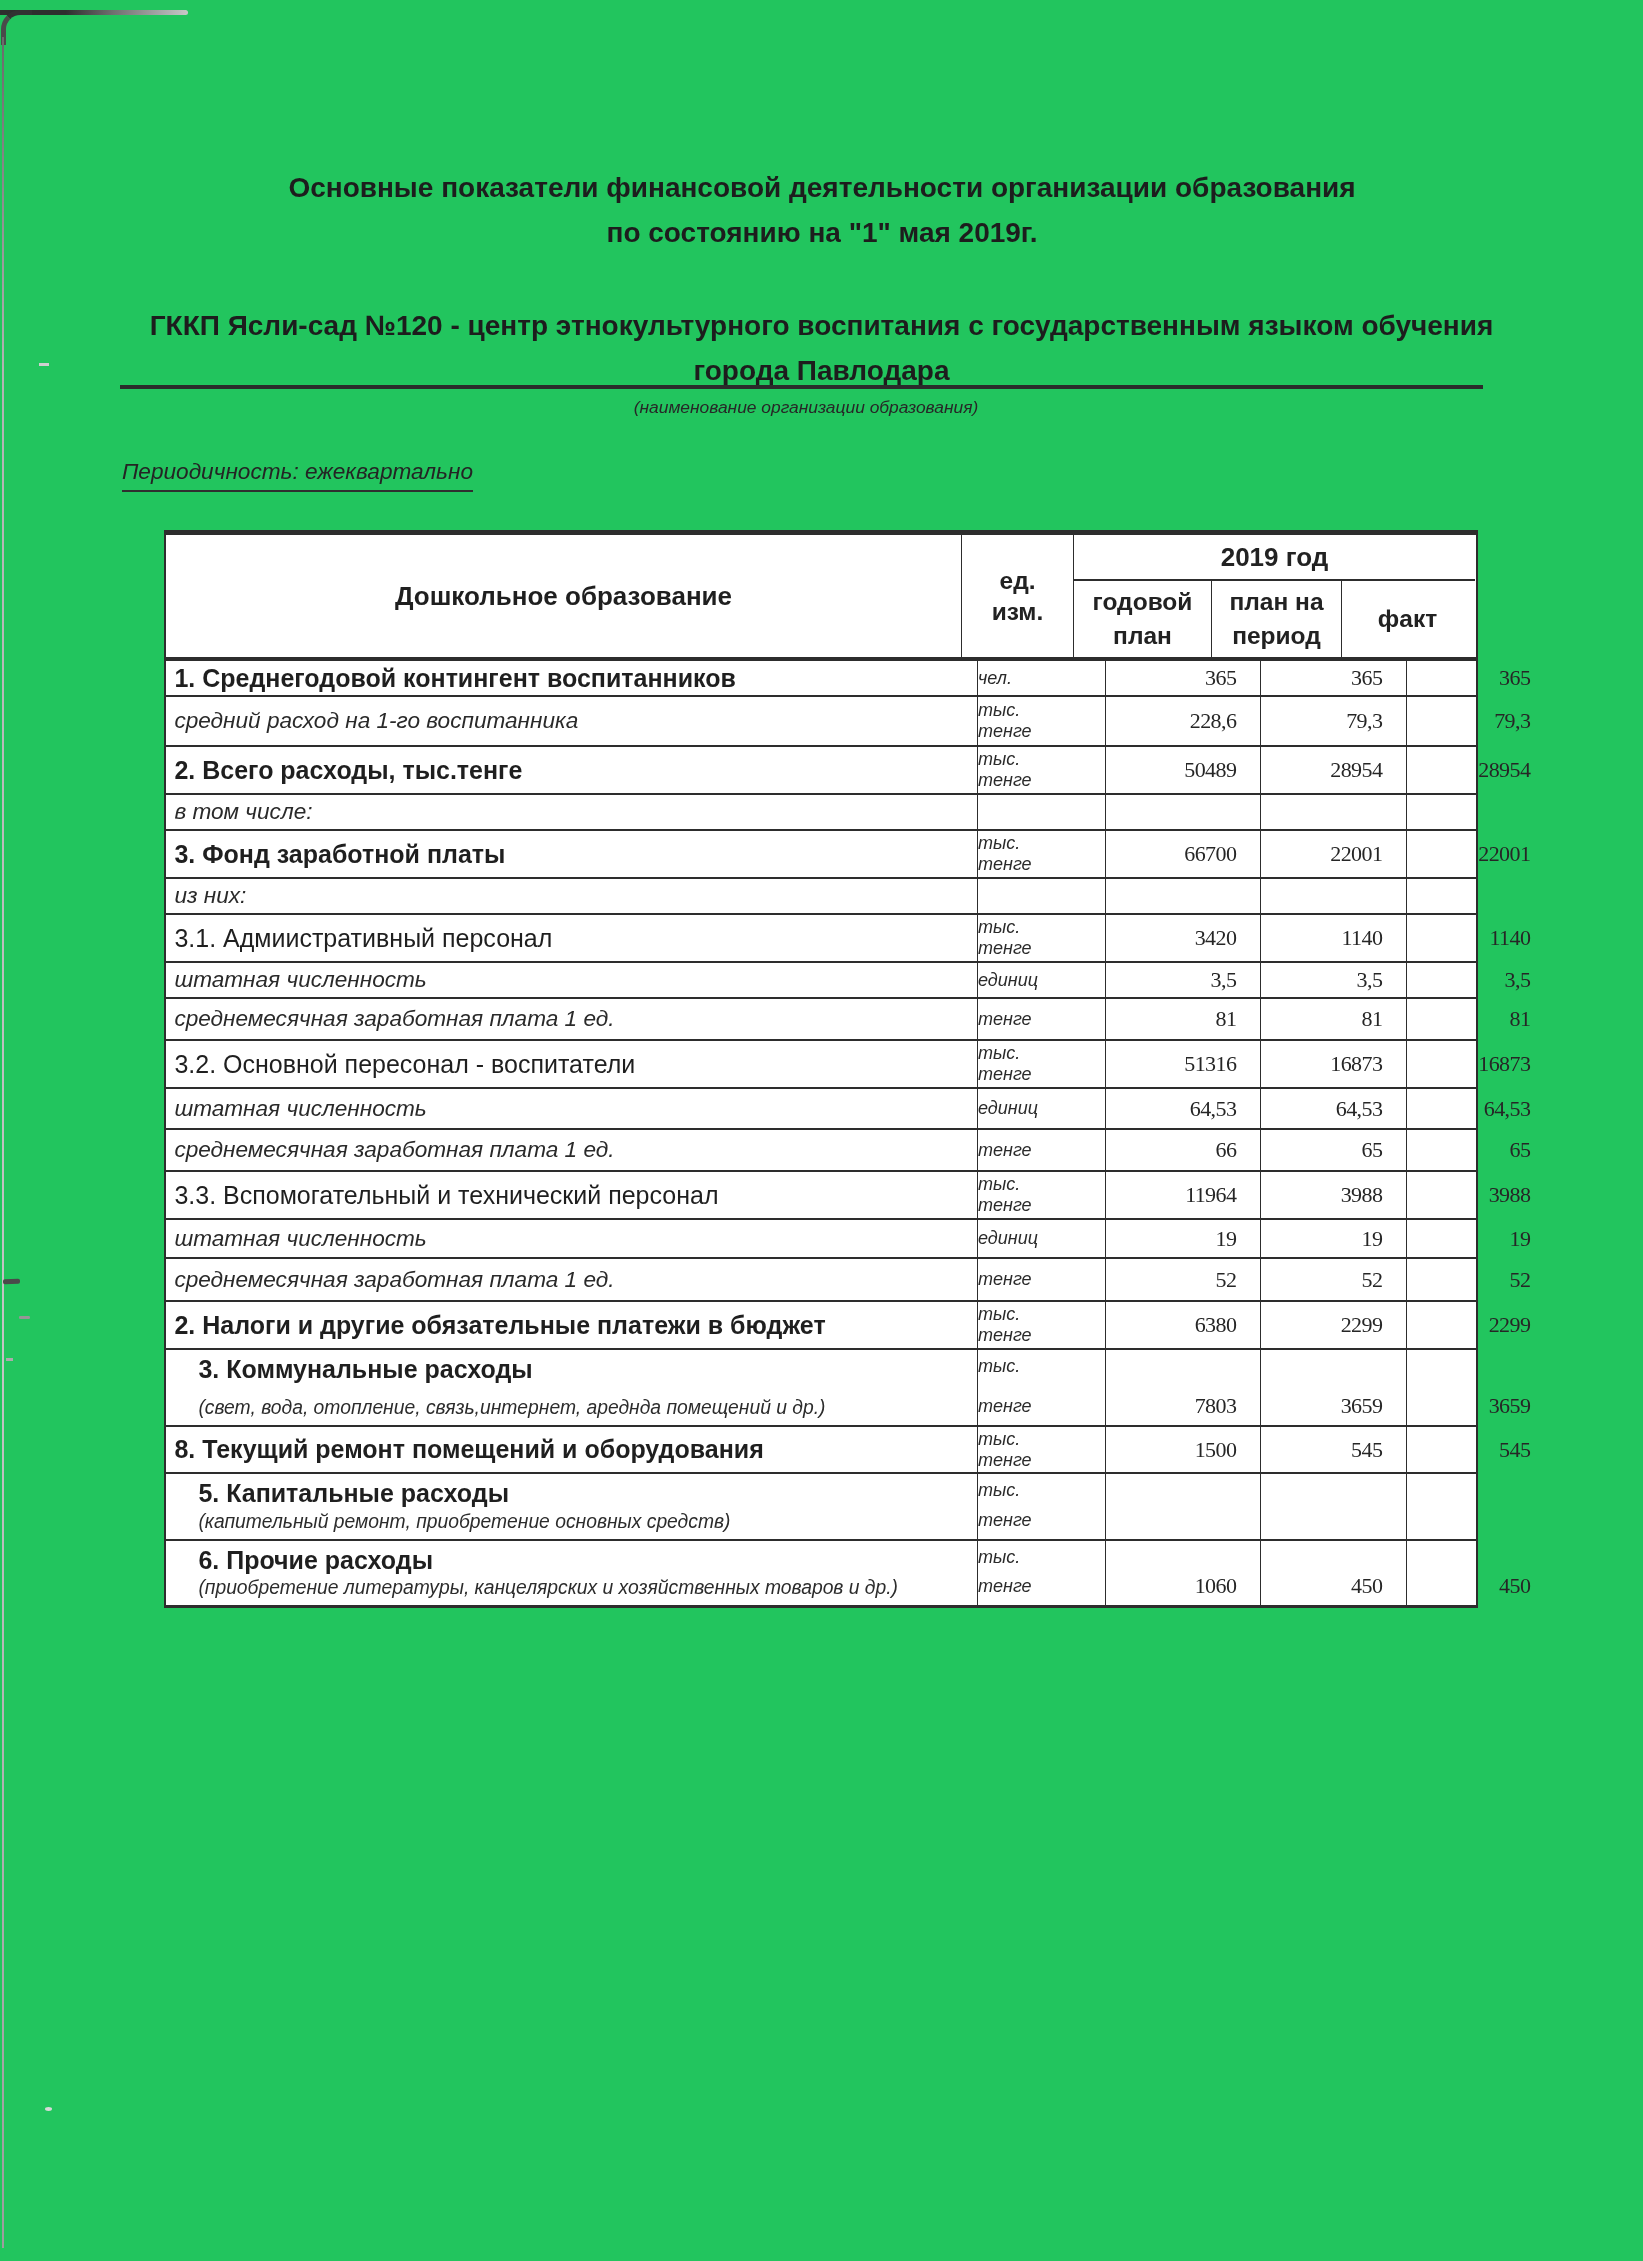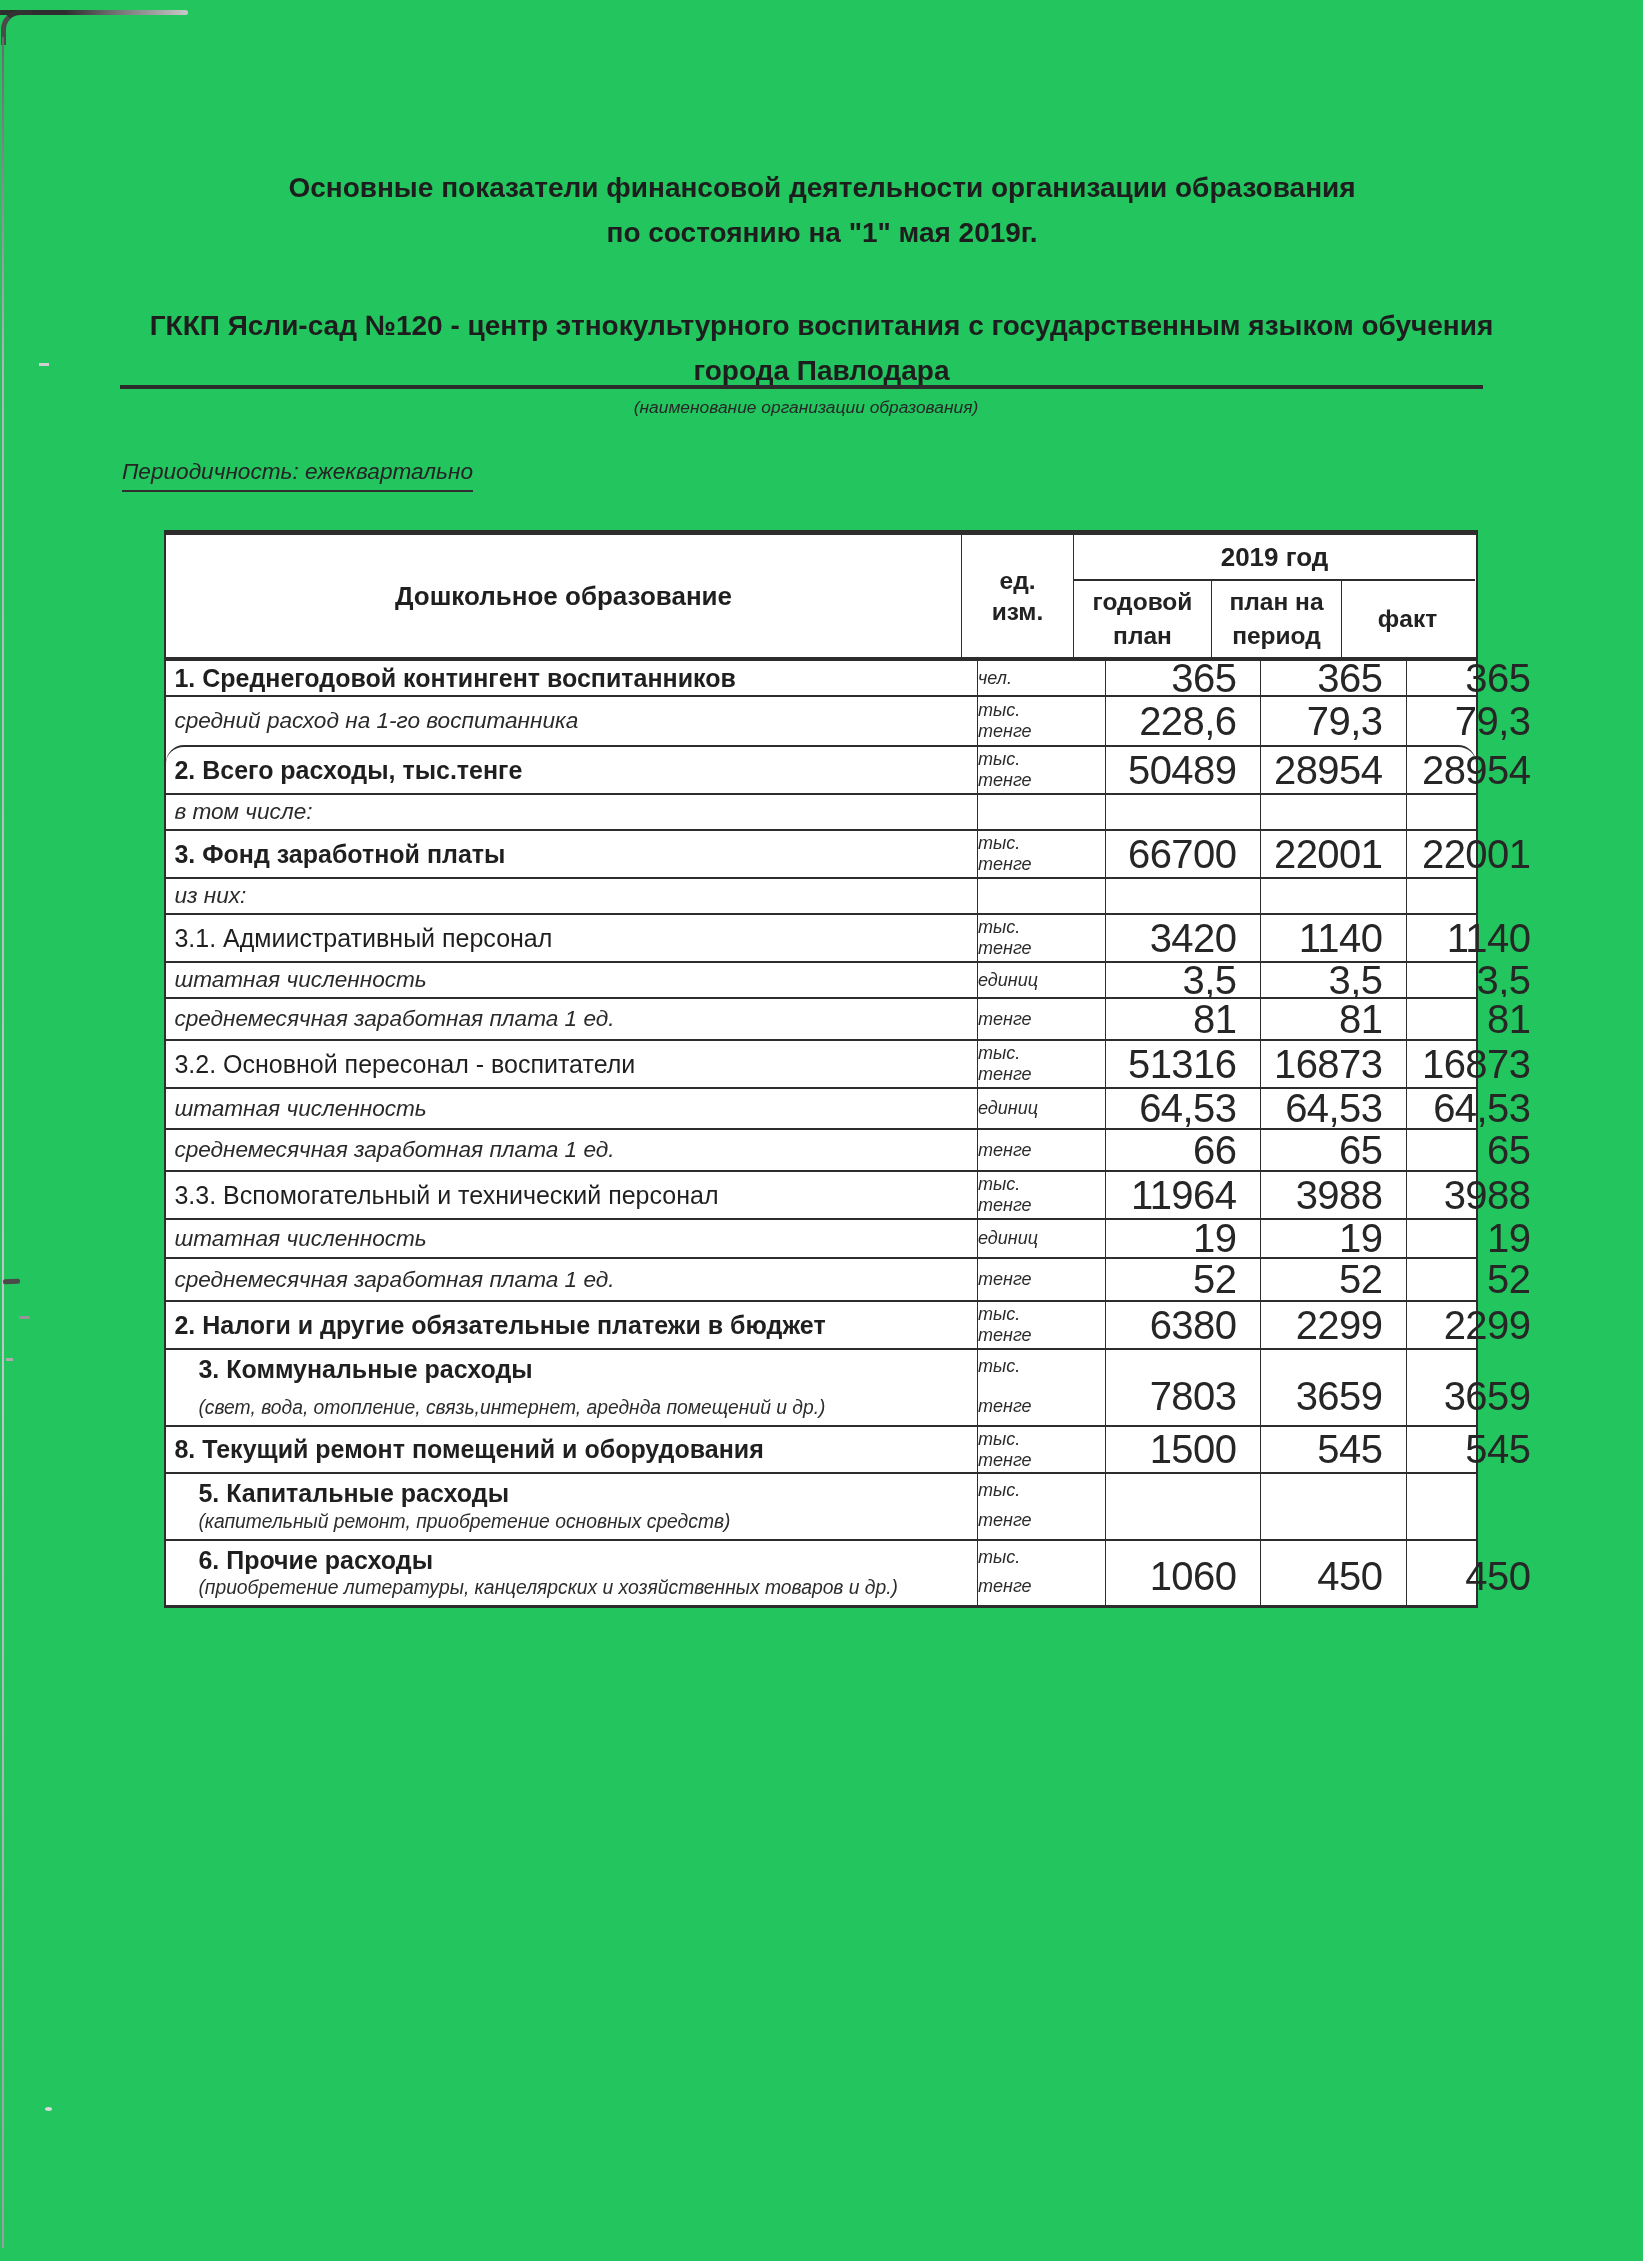--- a/index.html
+++ b/index.html
@@ -66,21 +66,21 @@
     padding-left:8.4px; color:#1f1f1f; }
   .lc.bold{ font-weight:700; font-size:25px; }
   .lc.plain{ font-weight:400; font-size:25px; }
   .lc.italic{ font-weight:400; font-style:italic; font-size:22.6px; color:#2a2a2a; }
   .has-sub .lc{ justify-content:space-between; padding-top:4.5px; padding-bottom:5.8px;margin-left:24px; }
   .sub{ font-weight:400; font-style:italic; font-size:19.3px; color:#2c2c2c; }
   .uc{ border-left:1.9px solid var(--ln); display:flex; flex-direction:column; 
     justify-content:center; font-style:italic; font-size:18px; line-height:21px; color:#2a2a2a; }
   .uc.spread{ justify-content:space-between; padding:6.4px 0 8.4px; }
   .vc{ border-left:1.9px solid var(--ln); display:flex; align-items:center; justify-content:flex-end;
-    padding-right:7.7px; font-size:40px; color:#262626; letter-spacing:-0.6px; }
+    padding-right:7.7px; font-size:22px; color:#262626; letter-spacing:-0.6px;font-family:Liberation Serif, serif; }
   .vc.vbot{ align-items:flex-end; padding-bottom:6.4px; }
 </style>
 </head>
 <body>
 
 <div class="page">
 
   <div class="art a-topline"></div>
   <div class="art a-corner"></div>
   <div class="art a-leftline"></div>
@@ -136,21 +136,21 @@
             <span class="lbl">средний расход на 1-го воспитанника</span>
           </div>
           <div class="c uc">
             <span>тыс.</span>
             <span>тенге</span>
           </div>
           <div class="c vc">228,6</div>
           <div class="c vc">79,3</div>
           <div class="c vc">79,3</div>
         </div>
-        <div class="trow" style="height: 46px; border-radius: 18px;">
+        <div class="trow" style="height: 46px;">
           <div class="c lc bold">
             <span class="lbl">2. Всего расходы, тыс.тенге</span>
           </div>
           <div class="c uc">
             <span>тыс.</span>
             <span>тенге</span>
           </div>
           <div class="c vc">50489</div>
           <div class="c vc">28954</div>
           <div class="c vc">28954</div>

